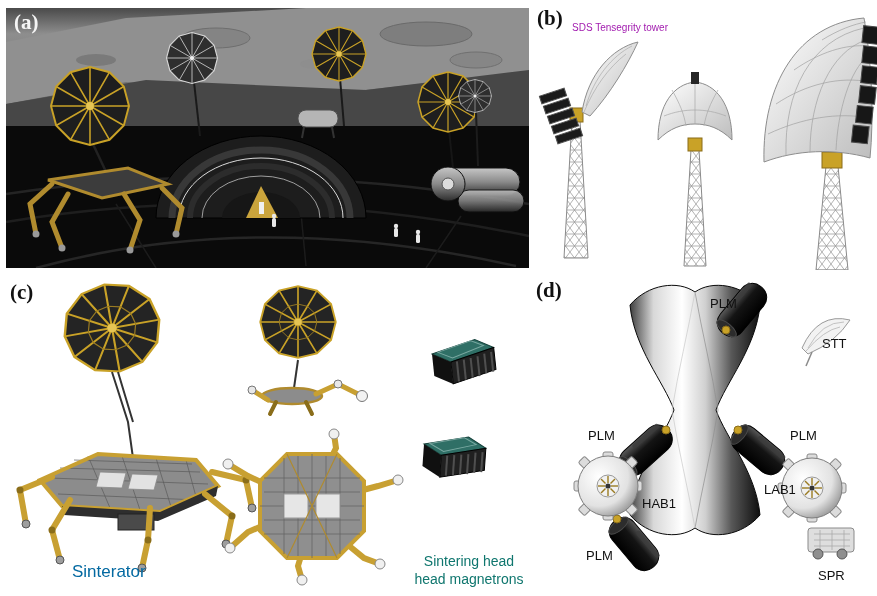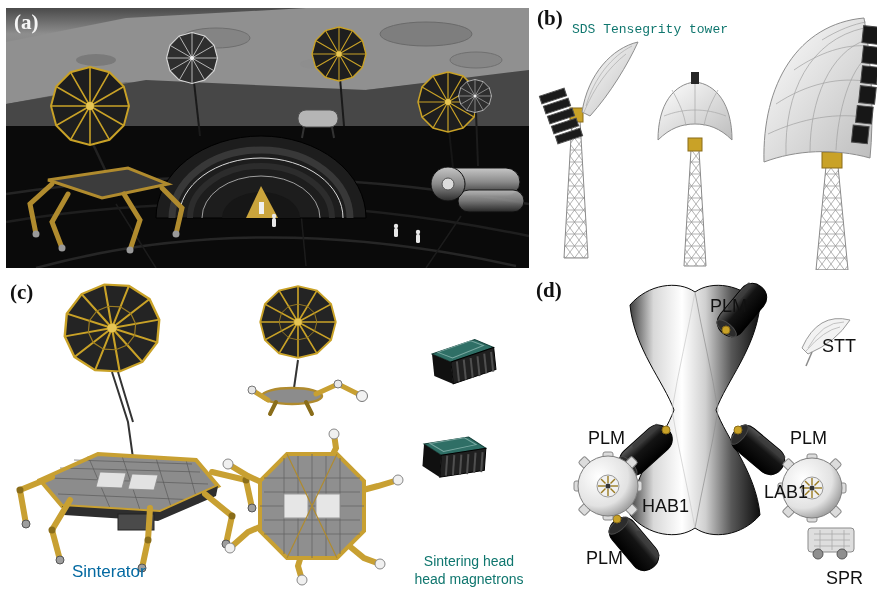--- a/index.html
+++ b/index.html
@@ -2,22 +2,22 @@
 <html><head>
 <meta charset="utf-8">
 <style>
   html,body{margin:0;padding:0;background:#ffffff;}
   #figure{position:relative;width:877px;height:596px;background:#ffffff;overflow:hidden;
           font-family:"Liberation Sans",sans-serif;}
   .panel{position:absolute;}
   .panel-letter{position:absolute;font-family:"Liberation Serif",serif;font-weight:bold;
                 font-size:21px;color:#111;z-index:5;}
   .panel-letter.light{color:#f5f5f5;}
-  .fig-label{position:absolute;font-size:18px;color:#111;z-index:5;white-space:nowrap;}
-  .fig-title{position:absolute;font-size:13px;color:#0f766e;z-index:5;white-space:nowrap;font-family:Liberation Mono, monospace;}
+  .fig-label{position:absolute;font-size:13px;color:#111;z-index:5;white-space:nowrap;}
+  .fig-title{position:absolute;font-size:10px;color:#a21caf;z-index:5;white-space:nowrap;}
   .fig-caption{position:absolute;font-size:17px;color:#0369a1;z-index:5;white-space:nowrap;}
   .fig-caption-small{position:absolute;font-size:14px;color:#0f766e;z-index:5;
                      width:130px;text-align:center;line-height:18px;}
   svg{display:block;}
 </style>
 </head>
 <body>
 
 <div id="figure">
 
@@ -309,21 +309,21 @@
 
   <div class="panel" style="left:530px;top:270px;width:347px;height:326px;">
     <span class="panel-letter" style="left:6px;top:8px;">(d)</span>
     <span class="fig-label" style="left:180px;top:26px;">PLM</span>
     <span class="fig-label" style="left:292px;top:66px;">STT</span>
     <span class="fig-label" style="left:58px;top:158px;">PLM</span>
     <span class="fig-label" style="left:260px;top:158px;">PLM</span>
     <span class="fig-label" style="left:112px;top:226px;">HAB1</span>
     <span class="fig-label" style="left:234px;top:212px;text-align:right;">LAB1</span>
     <span class="fig-label" style="left:56px;top:278px;">PLM</span>
-    <span class="fig-label" style="left:296px;top:298px;">SPR</span>
+    <span class="fig-label" style="left:288px;top:298px;">SPR</span>
     <svg width="347" height="324" viewBox="0 0 347 324">
       <defs>
         <linearGradient id="xmetal" x1="0" y1="0" x2="1" y2="0">
           <stop offset="0" stop-color="#3f3f3f"></stop>
           <stop offset="0.18" stop-color="#d8d8d8"></stop>
           <stop offset="0.40" stop-color="#ffffff"></stop>
           <stop offset="0.58" stop-color="#d0d0d0"></stop>
           <stop offset="0.78" stop-color="#585858"></stop>
           <stop offset="1" stop-color="#0e0e0e"></stop>
         </linearGradient>

